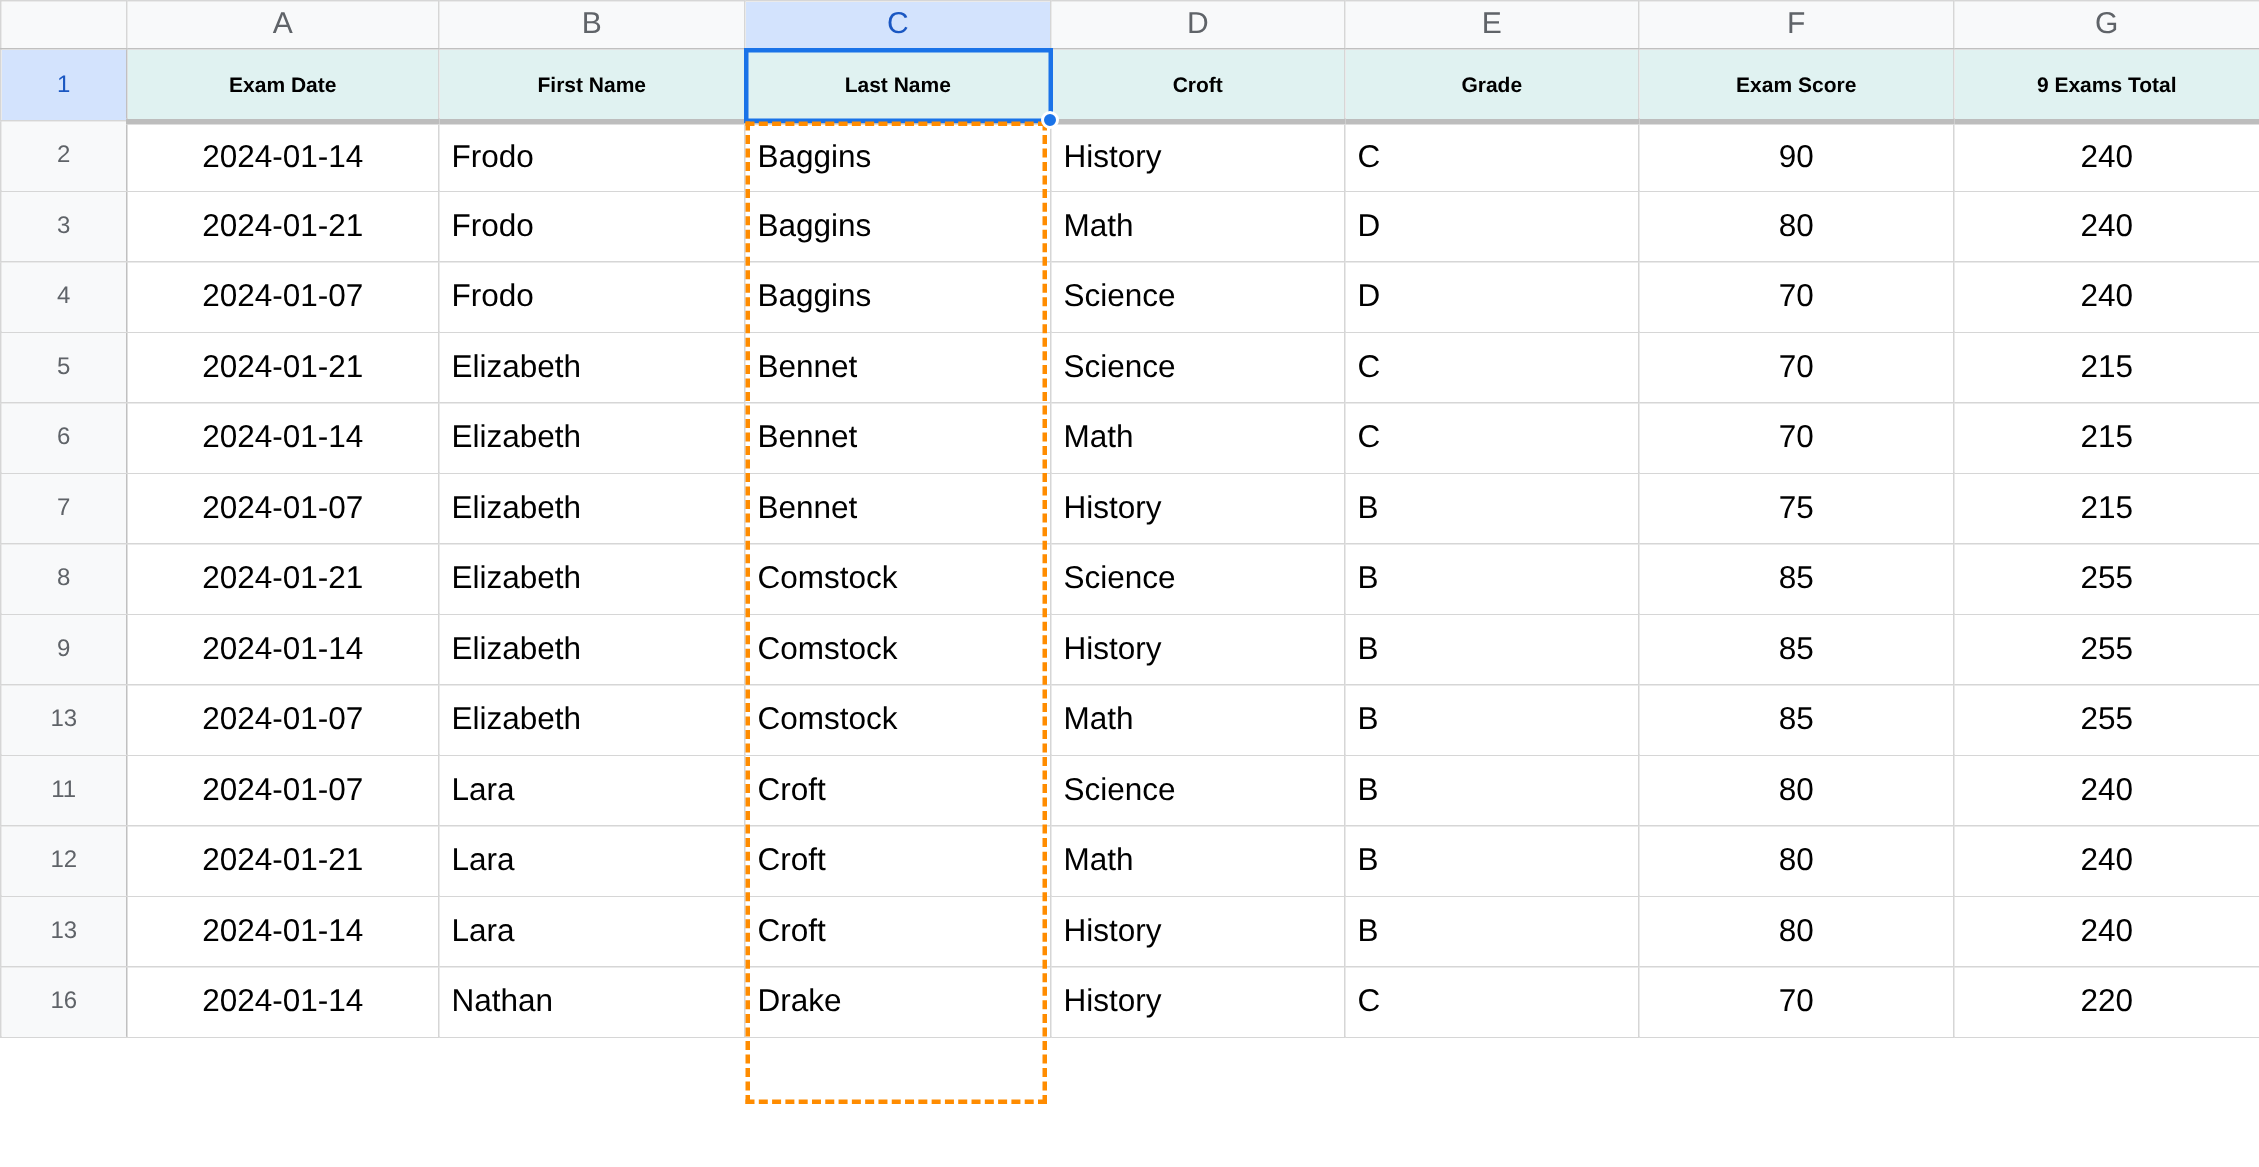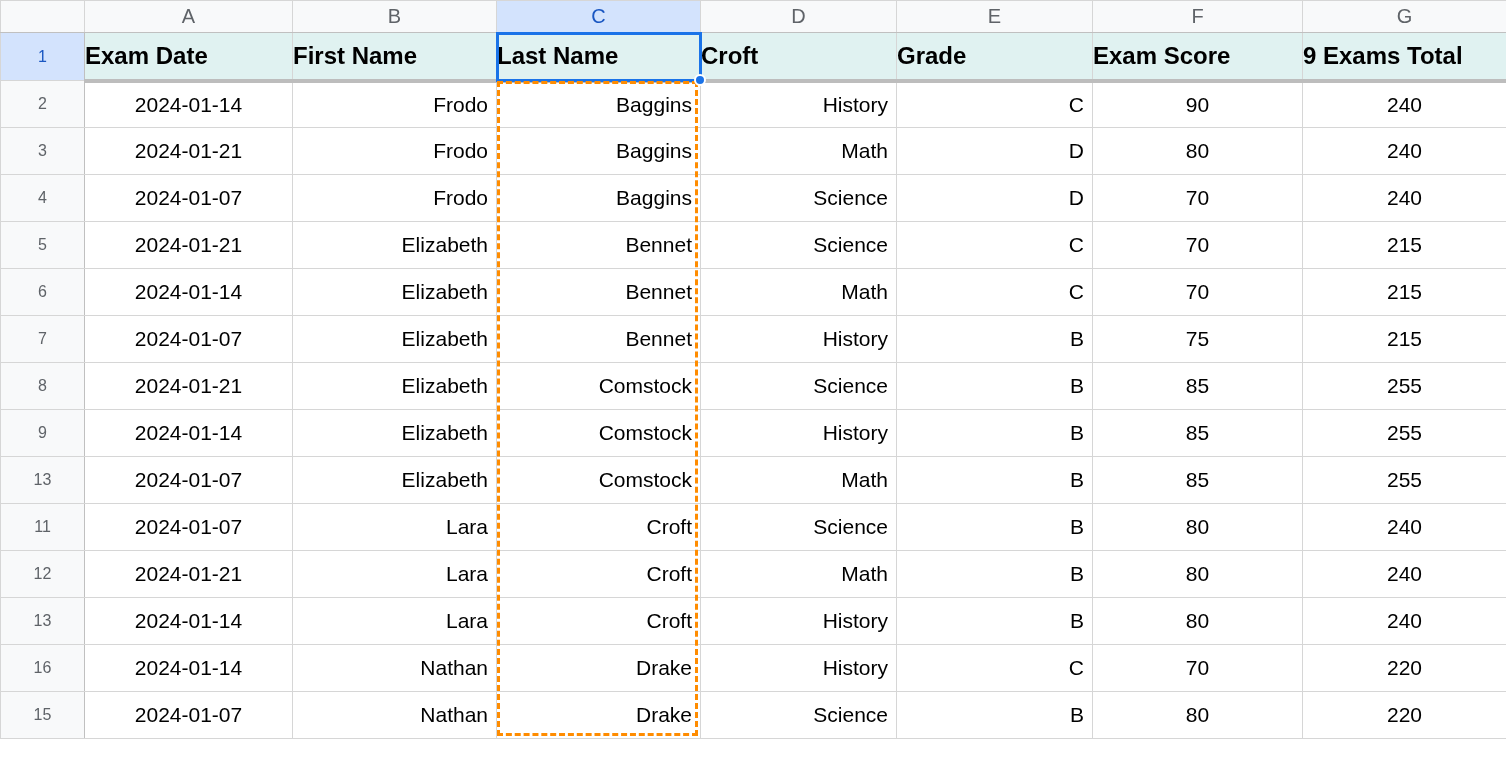--- a/index.html
+++ b/index.html
@@ -52,38 +52,39 @@
     border-right: 1px solid #c0c0c0;
   }
   .rownum.active {
     background: #d3e3fd;
     color: #1a57c2;
   }
   
   .hrow td.cell {
     background: #e0f2f1;
     font-weight: 700;
+    text-align: center;
     height: 48px;
-    font-size: 24px;
+    font-size: 14px;
     border-bottom: 4px solid #bdbdbd;
   }
   .hrow td.cell.selected {
     
     outline: 3px solid #1a73e8;
     outline-offset: -2px;
     z-index: 2;
   }
   
   .drow td.cell {
     height: 47px;
     padding: 0 8px;
     font-size: 21px;
     background: #fff;
   }
-  .left  { text-align: right; margin-top: 20px; }
+  .left  { text-align: left; margin-top: 20px; }
   .right { text-align: center; }
   
   col.cw-rownum { width: 84px; }
   col.cw-A { width: 208px; }
   col.cw-B { width: 204px; }
   col.cw-C { width: 204px; }
   col.cw-D { width: 196px; }
   col.cw-E { width: 196px; }
   col.cw-F { width: 210px; }
   col.cw-G { width: 204px; }
@@ -269,29 +270,19 @@
         <tr class="drow">
           <td class="rownum">16</td>
           <td class="cell right">2024-01-14</td>
           <td class="cell left">Nathan</td>
           <td class="cell left">Drake</td>
           <td class="cell left">History</td>
           <td class="cell left">C</td>
           <td class="cell right">70</td>
           <td class="cell right">220</td>
         </tr>
-        <tr class="drow">
-          <td class="rownum">15</td>
-          <td class="cell right">2024-01-07</td>
-          <td class="cell left">Nathan</td>
-          <td class="cell left">Drake</td>
-          <td class="cell left">Science</td>
-          <td class="cell left">B</td>
-          <td class="cell right">80</td>
-          <td class="cell right">220</td>
-        </tr>
       </tbody>
 
   </table>
 
   <div class="sel-handle" id="sel-handle" style="left: 693.5px; top: 73.5px;"></div>
   <div class="marching" id="marquee" style="left: 496.5px; top: 80.5px; width: 201px; height: 655px;"></div>
 </div>
 
 </body></html>

